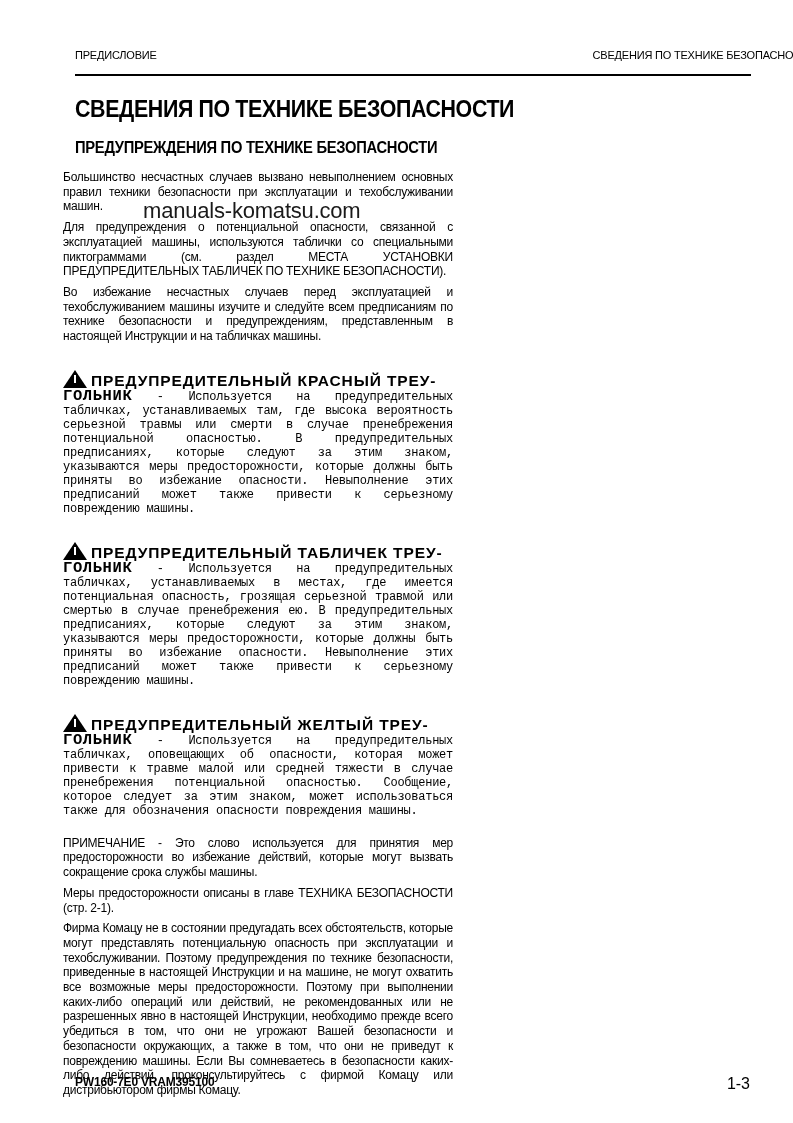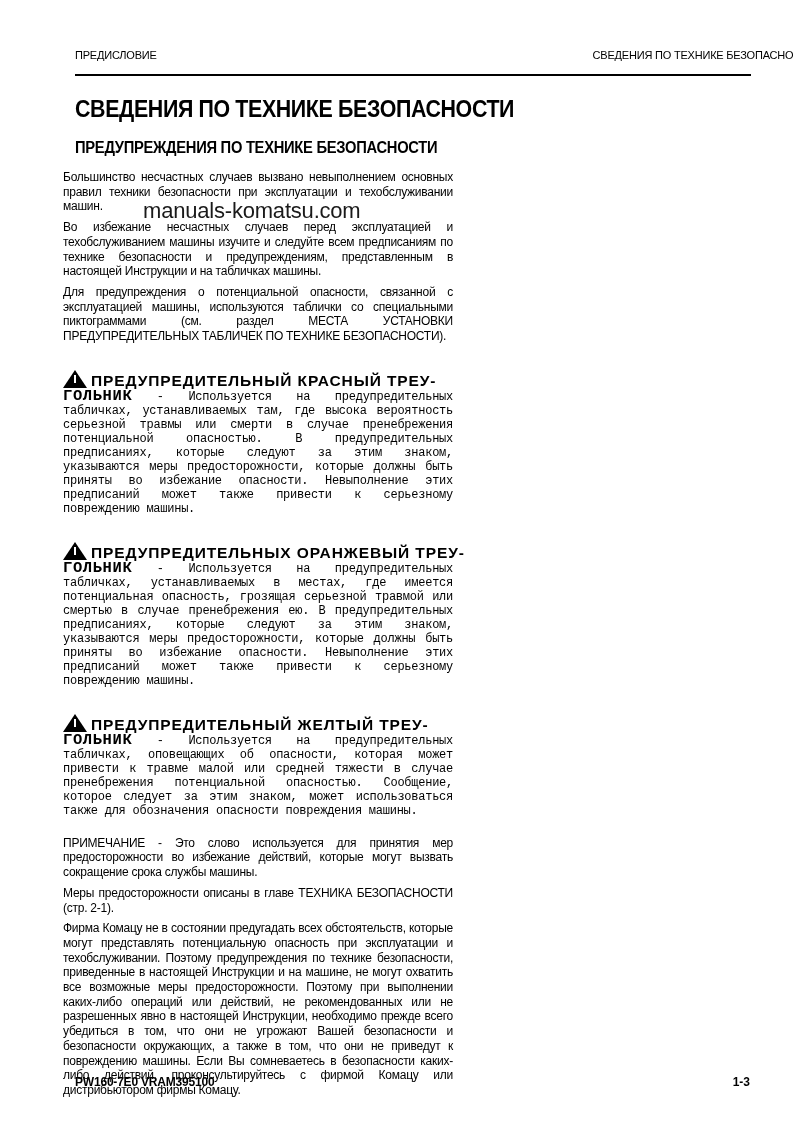--- a/index.html
+++ b/index.html
@@ -51,60 +51,60 @@
     .warn-cont .kw { font-weight: bold; font-size: 15.5px; letter-spacing: 0.6px; }
 
     .note-block { margin-top: 18px; }
 
     .footer-left {
       position: absolute; left: 75px; top: 1075px;
       font-size: 12px; font-weight: bold; letter-spacing: -0.2px;
     }
     .footer-right {
       position: absolute; right: 43px; top: 1075px;
-      font-size: 12px; font-weight: bold;
+      font-size: 16px; font-weight: normal;
     }
   </style>
 </head>
 <body>
 
 <div class="running-header">
   <span class="left">ПРЕДИСЛОВИЕ</span>
   <span class="right">СВЕДЕНИЯ ПО ТЕХНИКЕ БЕЗОПАСНОСТИ</span>
 </div>
 <div class="header-rule"></div>
 
 <h1 class="page-title">СВЕДЕНИЯ ПО ТЕХНИКЕ БЕЗОПАСНОСТИ</h1>
 <h2 class="section-title">ПРЕДУПРЕЖДЕНИЯ ПО ТЕХНИКЕ БЕЗОПАСНОСТИ</h2>
 
 <div class="watermark">manuals-komatsu.com</div>
 
 <div class="column">
   <p class="first">Большинство несчастных случаев вызвано невыполнением основных правил техники безопасности при эксплуатации и техобслуживании машин.</p>
+  <p>Для предупреждения о потенциальной опасности, связанной с эксплуатацией машины, используются таблички со специальными пиктограммами (см. раздел МЕСТА УСТАНОВКИ ПРЕДУПРЕДИТЕЛЬНЫХ ТАБЛИЧЕК ПО ТЕХНИКЕ БЕЗОПАСНОСТИ).</p>
   <p>Во избежание несчастных случаев перед эксплуатацией и техобслуживанием машины изучите и следуйте всем предписаниям по технике безопасности и предупреждениям, представленным в настоящей Инструкции и на табличках машины.</p>
-  <p>Для предупреждения о потенциальной опасности, связанной с эксплуатацией машины, используются таблички со специальными пиктограммами (см. раздел МЕСТА УСТАНОВКИ ПРЕДУПРЕДИТЕЛЬНЫХ ТАБЛИЧЕК ПО ТЕХНИКЕ БЕЗОПАСНОСТИ).</p>
 
   <div class="warn-block">
     <div class="warn-head">
       <svg class="tri" viewBox="0 0 24 18">
           <polygon points="12,0 24,18 0,18" fill="#000"></polygon>
           <rect x="11" y="5" width="2" height="8" fill="#fff"></rect>
         </svg><span>ПРЕДУПРЕДИТЕЛЬНЫЙ КРАСНЫЙ ТРЕУ-</span>
     </div>
     <div class="warn-cont">
       <span class="kw">ГОЛЬНИК</span><span> - Используется на предупредительных табличках, устанавливаемых там, где высока вероятность серьезной травмы или смерти в случае пренебрежения потенциальной опасностью. В предупредительных предписаниях, которые следуют за этим знаком, указываются меры предосторожности, которые должны быть приняты во избежание опасности. Невыполнение этих предписаний может также привести к серьезному повреждению машины.</span>
     </div>
   </div>
 
   <div class="warn-block">
     <div class="warn-head">
       <svg class="tri" viewBox="0 0 24 18">
           <polygon points="12,0 24,18 0,18" fill="#000"></polygon>
           <rect x="11" y="5" width="2" height="8" fill="#fff"></rect>
-        </svg><span>ПРЕДУПРЕДИТЕЛЬНЫХ ОРАНЖЕВЫЙ ТРЕУ-</span>
+        </svg><span>ПРЕДУПРЕДИТЕЛЬНЫЙ ТАБЛИЧЕК ТРЕУ-</span>
     </div>
     <div class="warn-cont">
       <span class="kw">ГОЛЬНИК</span><span> - Используется на предупредительных табличках, устанавливаемых в местах, где имеется потенциальная опасность, грозящая серьезной травмой или смертью в случае пренебрежения ею. В предупредительных предписаниях, которые следуют за этим знаком, указываются меры предосторожности, которые должны быть приняты во избежание опасности. Невыполнение этих предписаний может также привести к серьезному повреждению машины.</span>
     </div>
   </div>
 
   <div class="warn-block">
     <div class="warn-head">
       <svg class="tri" viewBox="0 0 24 18">
           <polygon points="12,0 24,18 0,18" fill="#000"></polygon>

